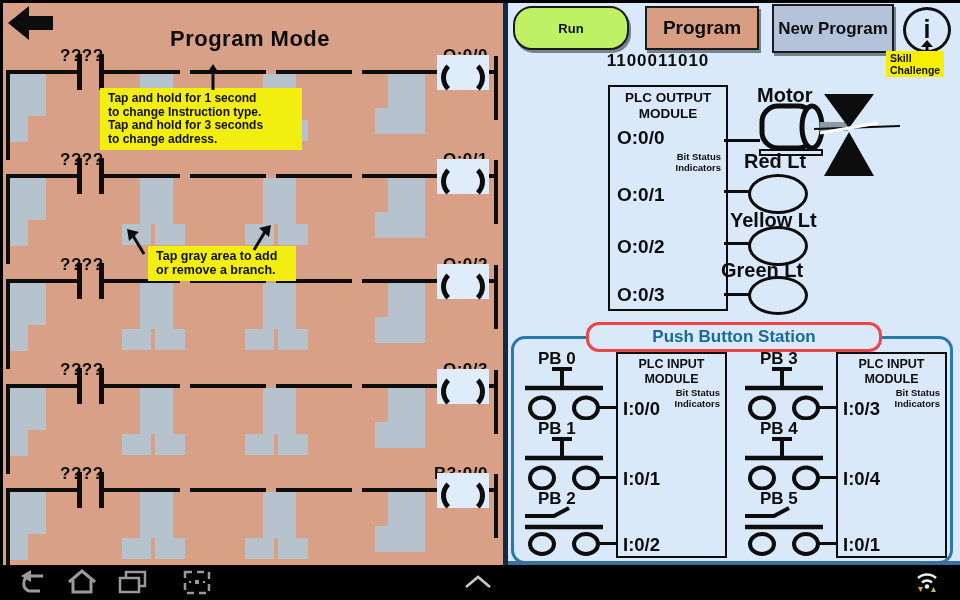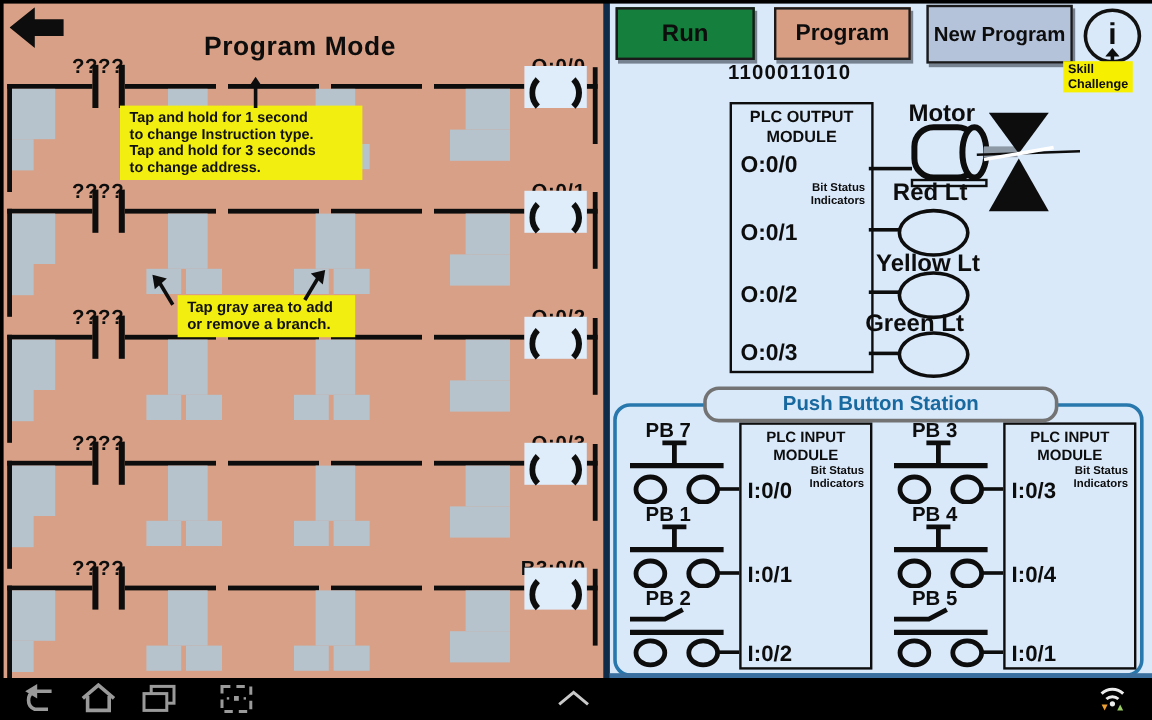--- a/index.html
+++ b/index.html
@@ -47,42 +47,42 @@
   .gstep-r{left:375px;top:28px;width:50px;height:60px;}
   .gstep-r .p1{left:13px;top:0;width:37px;height:34px;} .gstep-r .p2{left:0;top:34px;width:50px;height:26px;}
   .tip{position:absolute;background:#f2ee10;color:#111;font-weight:700;font-size:12px;
        line-height:13.5px;padding:4px 8px;white-space:pre-line;z-index:5;}
   .tip1{left:100px;top:88px;width:186px;}
   .tip2{left:148px;top:246px;width:132px;font-size:12.5px;}
   .tiparrow{position:absolute;z-index:6;}
   
   .btn{position:absolute;border:2px solid #1a1a1a;box-shadow:2px 3px 0 #76828f;
        display:flex;align-items:center;justify-content:center;font-weight:700;text-align:center;}
-  .btn-run{left:5px;top:6px;width:112px;height:40px;background:#15803d;font-size:20px;}
+  .btn-run{left:5px;top:6px;width:112px;height:40px;background:#bef264;font-size:13px;border-radius:19px;}
   .btn-prog{left:137px;top:6px;width:110px;height:40px;background:#d89e84;font-size:19px;}
   .btn-new{left:264px;top:4px;width:118px;height:45px;background:#b5c3da;font-size:17px;line-height:19px;}
   .infobtn{left:395px;top:7px;width:42px;height:38px;border:3px solid #111;border-radius:50%;
            box-shadow:none;background:transparent;font-size:25px;font-weight:800;padding-bottom:2px;}
   .skill{position:absolute;left:378px;top:51px;background:#f6f000;font-size:10.5px;line-height:12px;
          font-weight:800;padding:1px 4px;white-space:pre-line;}
   .binary{position:absolute;left:80px;top:51px;width:140px;text-align:center;
           font-size:17px;font-weight:800;letter-spacing:1px;}
   .modbox{position:absolute;border:2px solid #0d0d0d;}
   .outmod{left:100px;top:85px;width:116px;height:222px;}
   .modtitle{margin-top:3px;text-align:center;font-weight:800;font-size:13.5px;line-height:16px;padding:0 5px;}
   .bitstatus{position:absolute;right:5px;font-size:9.5px;line-height:11px;text-align:right;
              font-weight:600;white-space:pre-line;}
   .outmod .bitstatus{top:64px;}
   .orow{position:absolute;left:7px;font-size:19px;font-weight:800;}
   .conn{position:absolute;height:3px;background:#0d0d0d;}
   .devlabel{position:absolute;font-size:20px;font-weight:800;}
   .lightoval{position:absolute;width:54px;height:34px;border:3px solid #0d0d0d;border-radius:50%;}
   .pbstation{position:absolute;left:3px;top:336px;width:436px;height:222px;
              border:3px solid #2878ad;border-radius:14px;}
-  .pbtitle{position:absolute;left:78px;top:322px;width:290px;height:24px;border:3px solid #737373;
+  .pbtitle{position:absolute;left:78px;top:322px;width:290px;height:24px;border:3px solid #ef4444;
            border-radius:13px;background:#d9e9fa;color:#17699f;font-size:17px;font-weight:800;
            text-align:center;line-height:24px;z-index:3;}
   .inmod-l{left:108px;top:352px;width:107px;height:202px;}
   .inmod-r{left:328px;top:352px;width:107px;height:202px;}
   .inmod-l .modtitle,.inmod-r .modtitle{font-size:12.5px;line-height:15px;}
   .inmod-l .bitstatus,.inmod-r .bitstatus{top:33px;}
   .irow{position:absolute;left:5px;font-size:18.5px;font-weight:800;}
   .pblabel{position:absolute;font-size:17px;font-weight:800;}
   .pbsym{position:absolute;width:80px;height:54px;}
   .pbsym line,.pbsym polyline{stroke:#0d0d0d;}
@@ -361,21 +361,21 @@
     </div>
     <div class="modbox inmod-r">
       <div class="modtitle">PLC INPUT MODULE</div>
       <div class="bitstatus">Bit Status
 Indicators</div>
       <div class="irow" style="top:44px">I:0/3</div>
       <div class="irow" style="top:114px">I:0/4</div>
       <div class="irow" style="top:180px">I:0/1</div>
     </div>
 
-    <div class="pblabel" style="left:30px;top:349px">PB 7</div>
+    <div class="pblabel" style="left:30px;top:349px">PB 0</div>
     <svg class="pbsym" style="left:16px;top:366px" viewBox="0 0 80 54">
       <line x1="28" y1="3" x2="48" y2="3" stroke-width="4"></line>
         <line x1="38" y1="3" x2="38" y2="22" stroke-width="4"></line>
       <line x1="1" y1="22" x2="79" y2="22" stroke-width="4.5"></line>
       <ellipse cx="18" cy="42" rx="12" ry="10.5" stroke-width="4"></ellipse>
         <ellipse cx="62" cy="42" rx="12" ry="10.5" stroke-width="4"></ellipse>
     </svg>
     <div class="conn" style="left:90px;top:406px;width:18px"></div>
 
     <div class="pblabel" style="left:30px;top:419px">PB 1</div>

